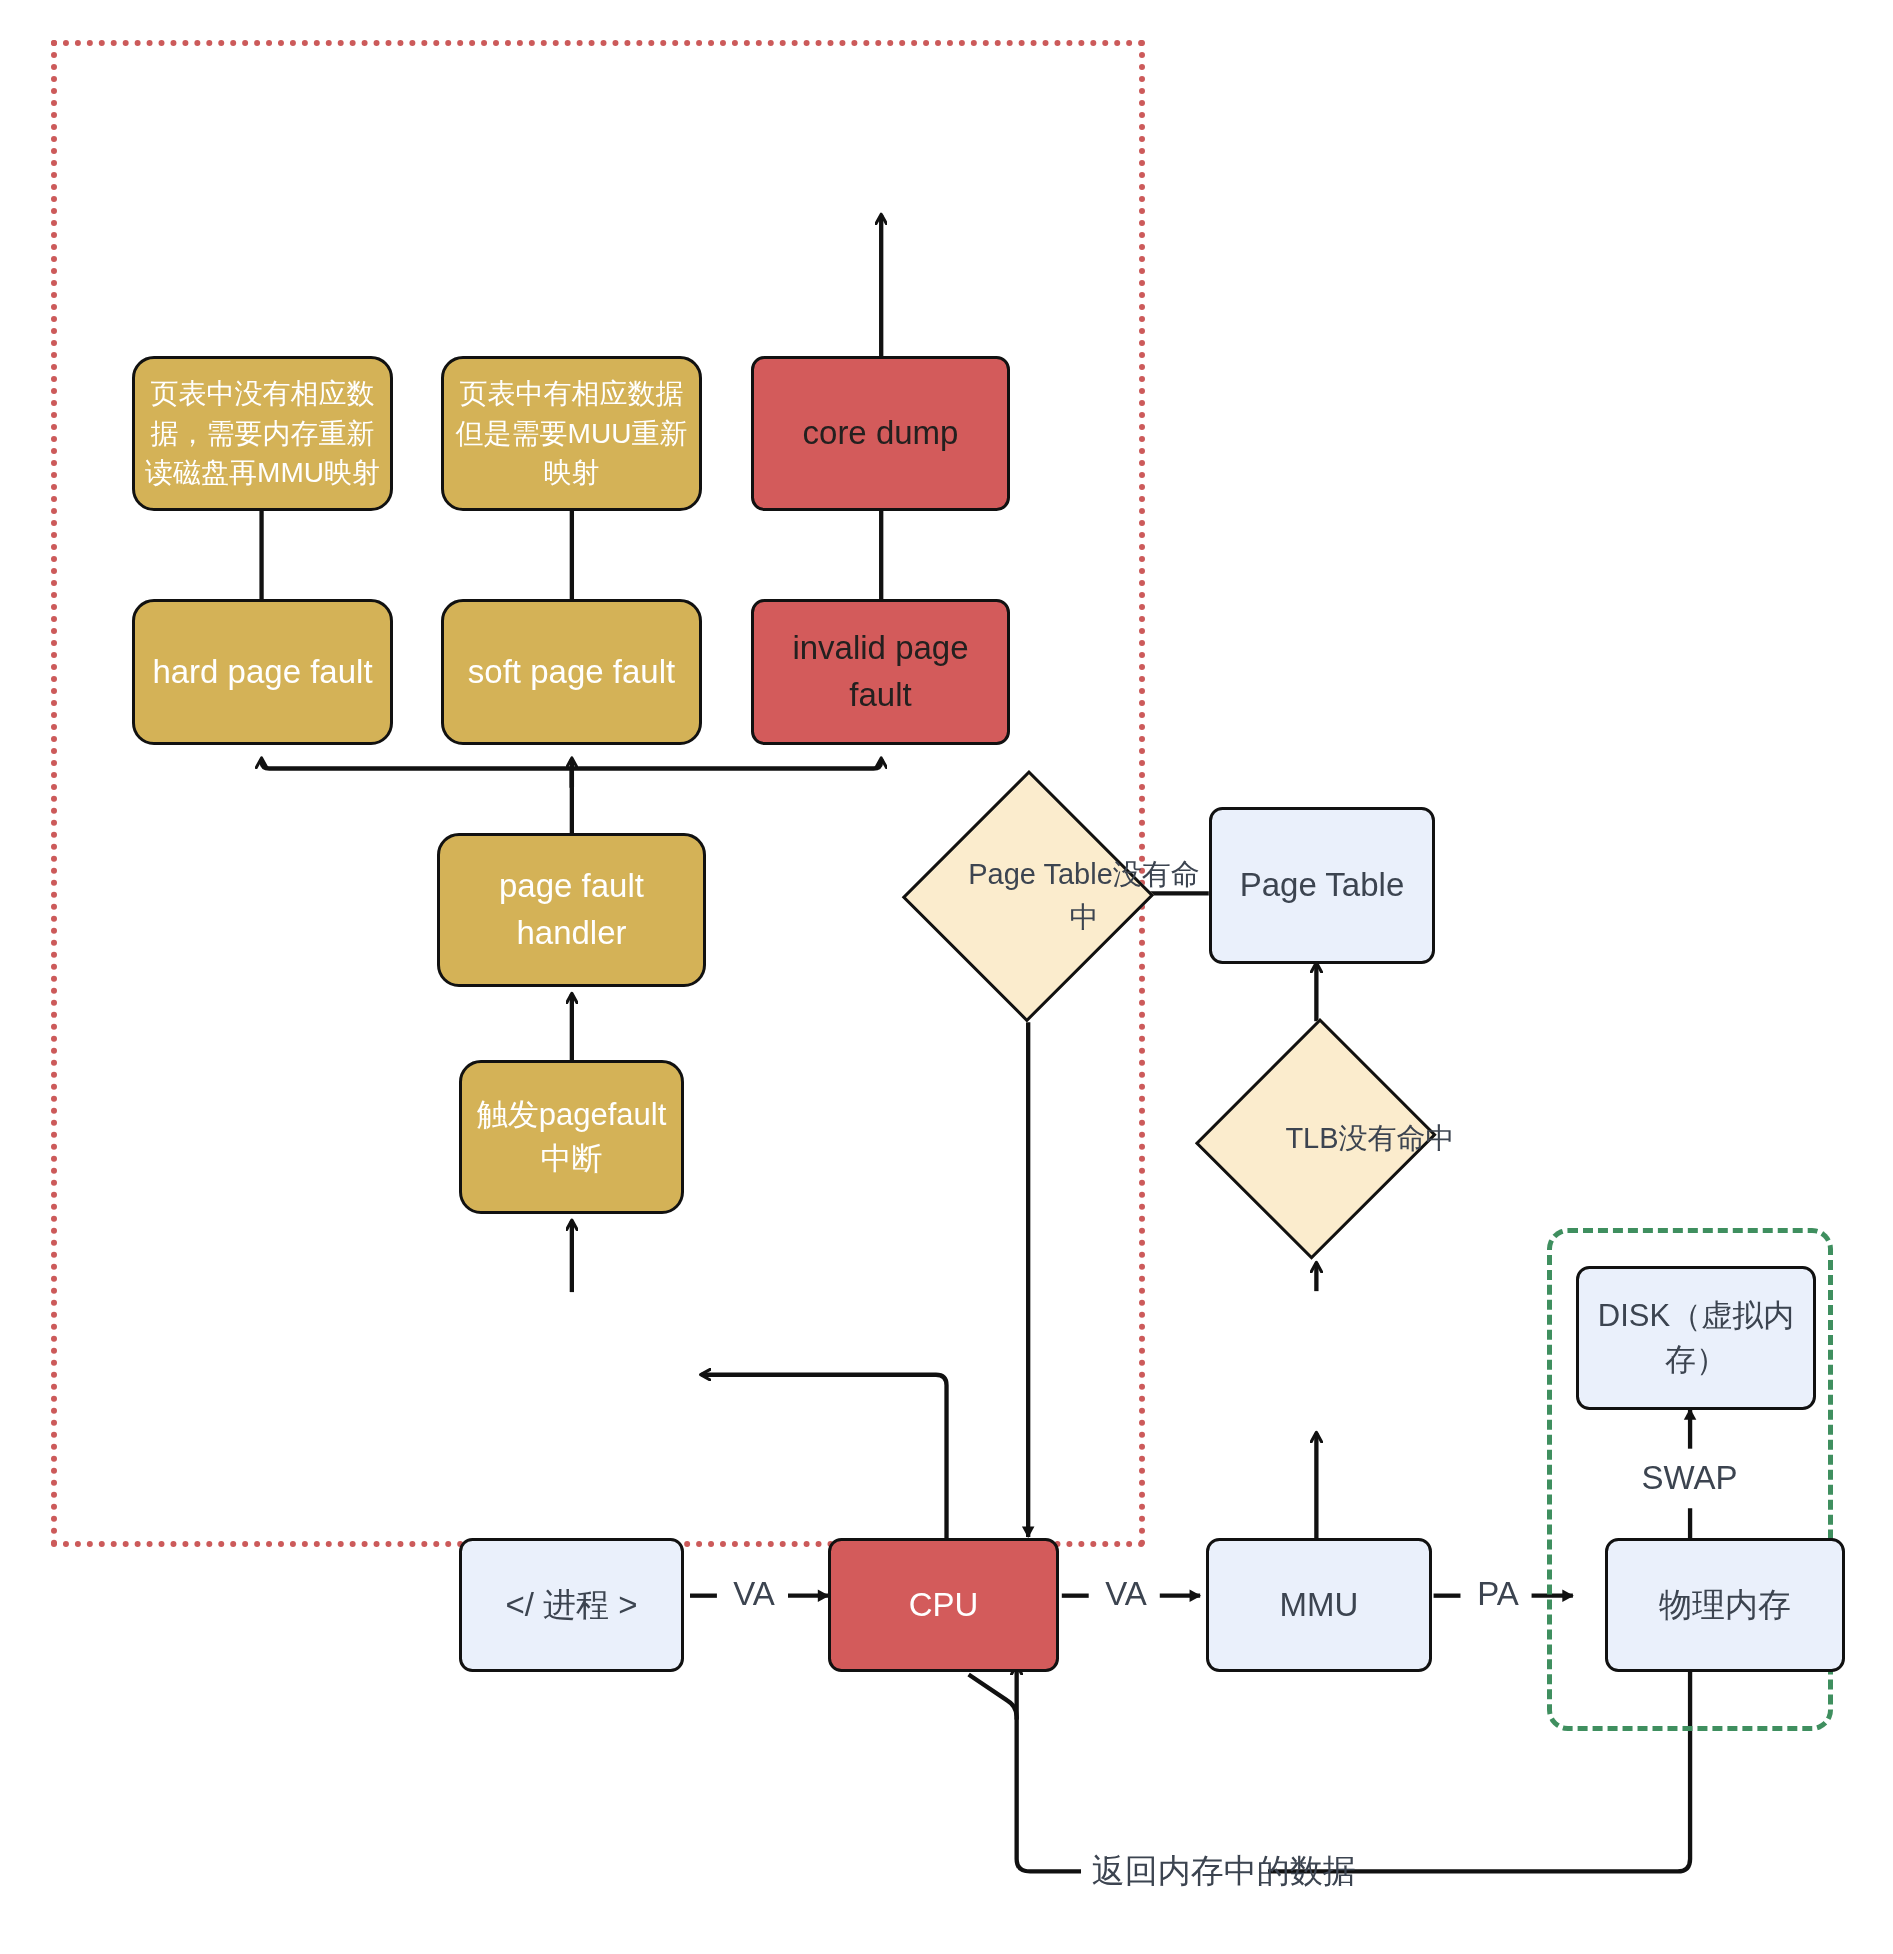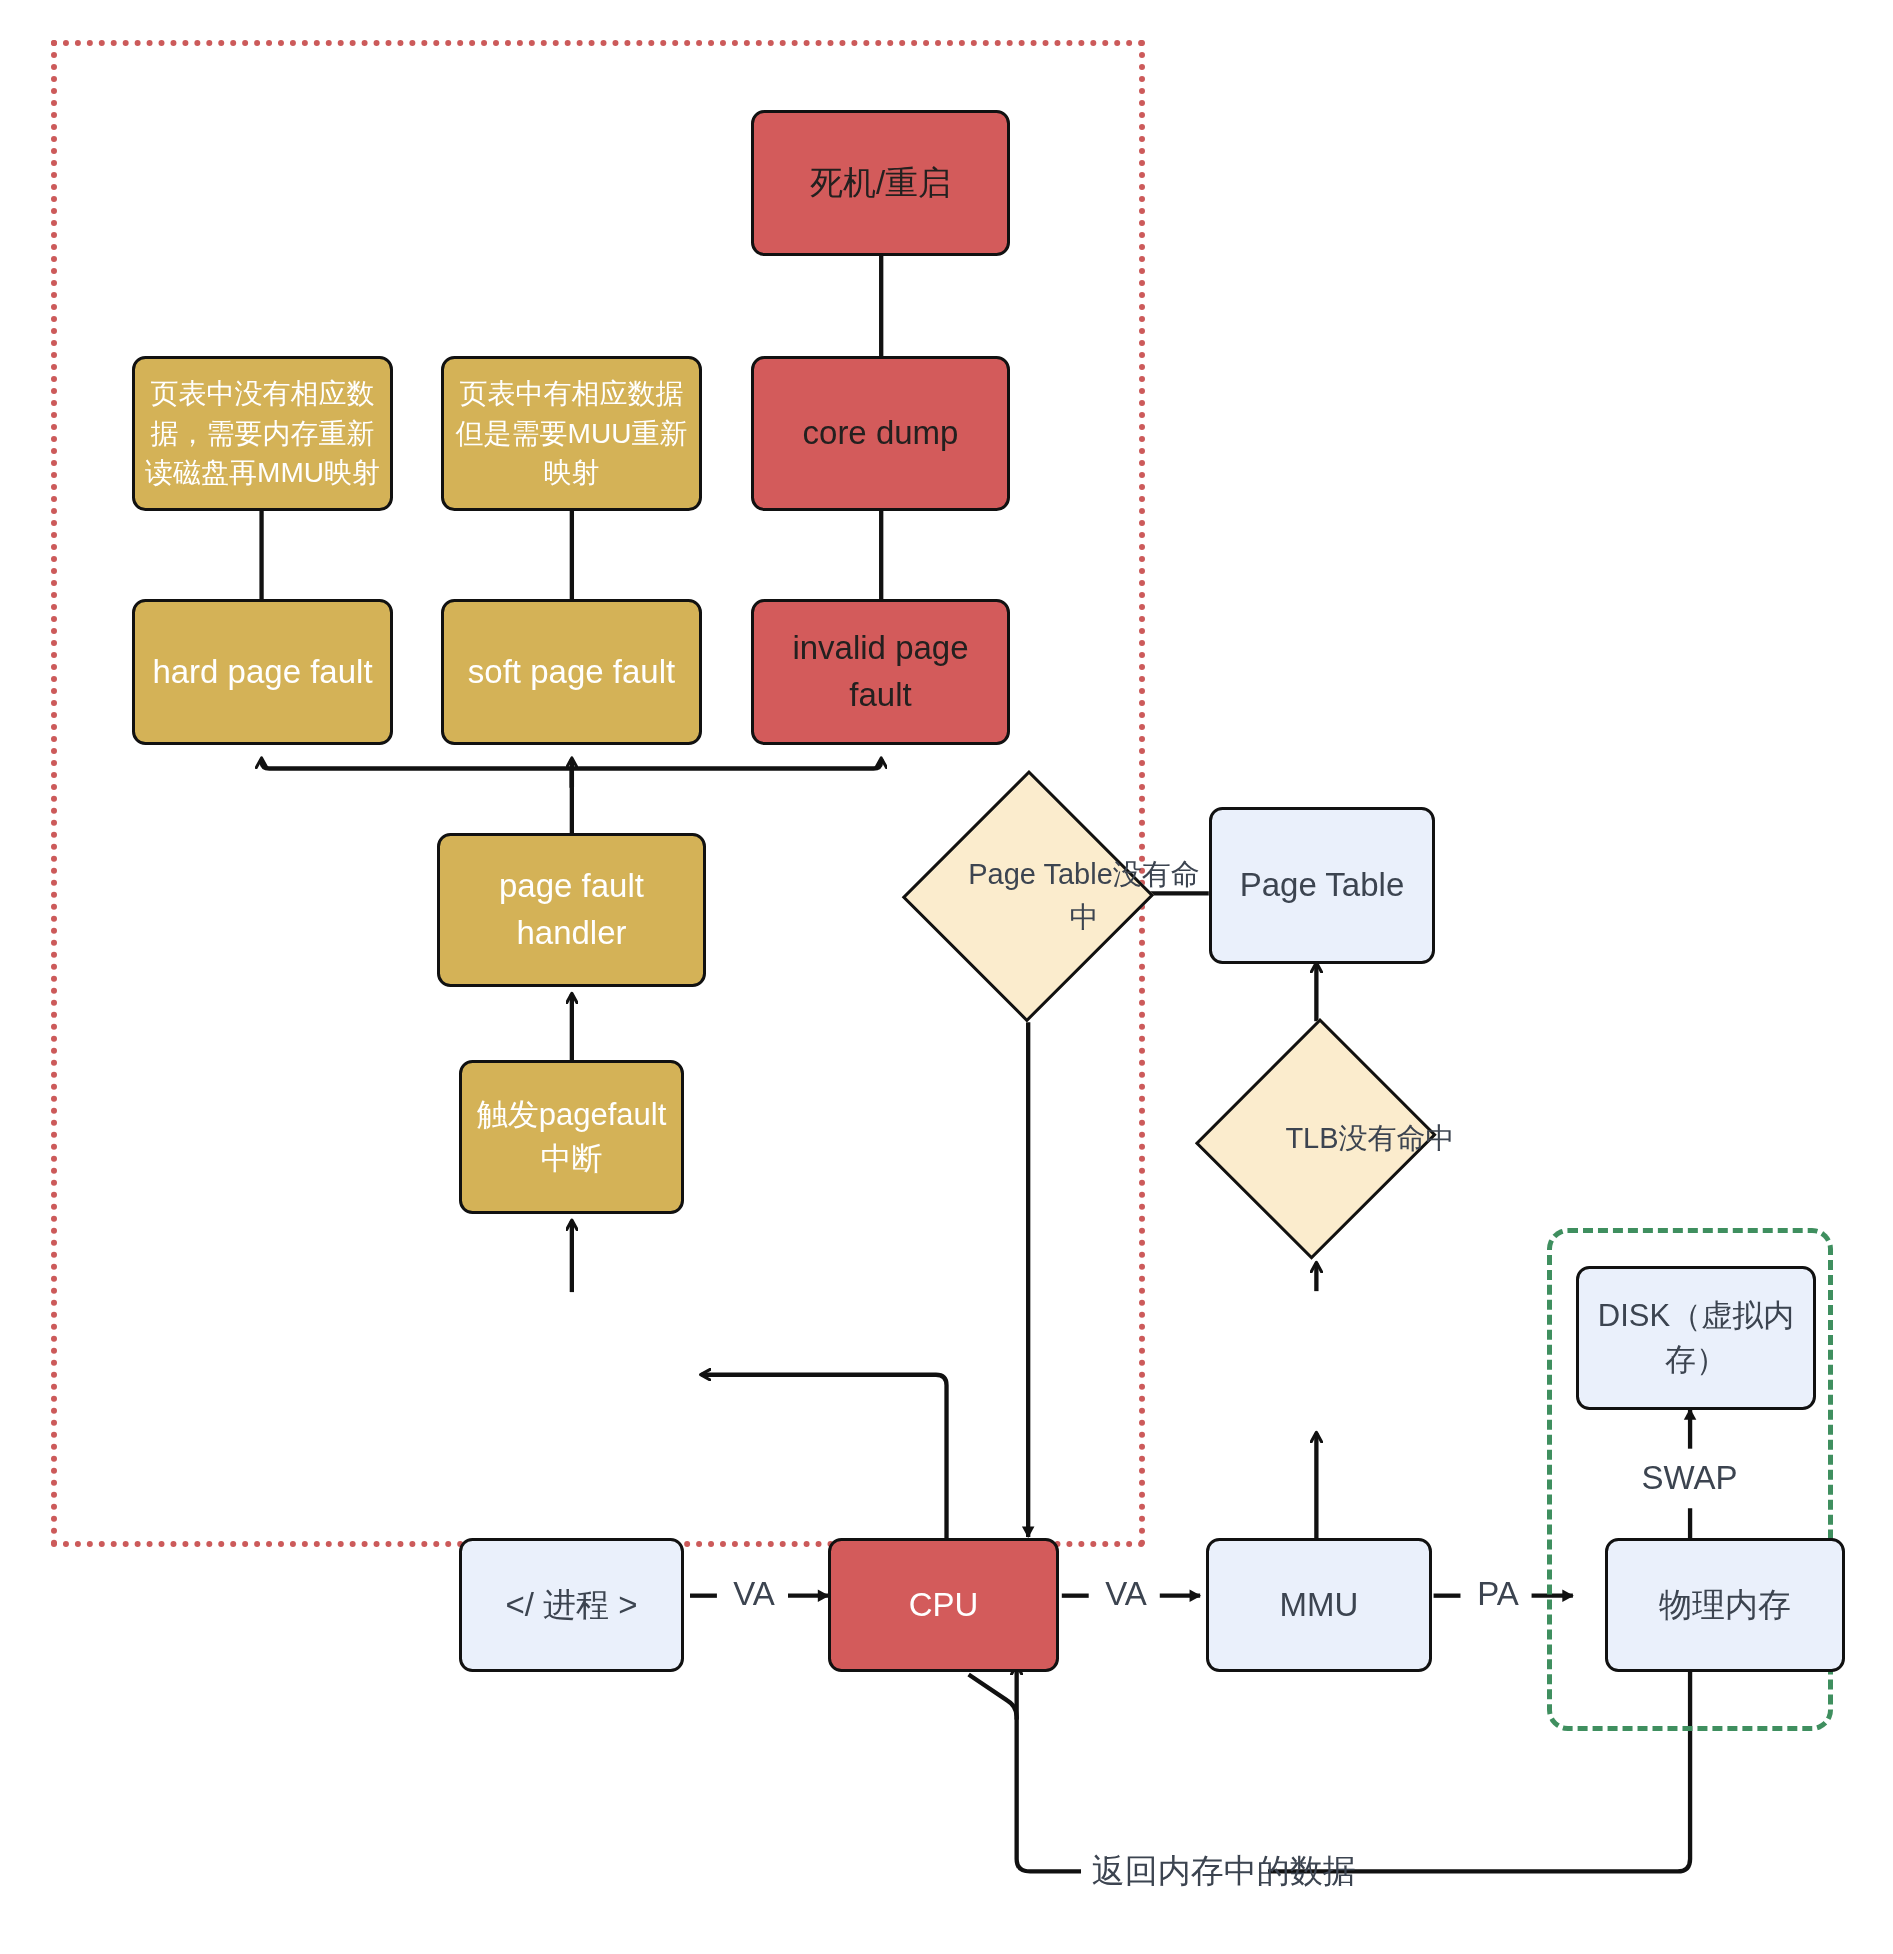--- a/index.html
+++ b/index.html
@@ -33,20 +33,21 @@
     align-items: center;
     justify-content: center;
     text-align: center;
     padding: 5.8px 9.6px;
     line-height: 1.42;
     z-index: 3;
   }
   .node.gold {
     background: #d4b257;
     color: #ffffff;
+    border-radius: 22px;
   }
   .node.red {
     background: #d35b5b;
     color: #23201f;
   }
   .node.blue {
     background: #eaf0fb;
     color: #3c4450;
     text-align: center;
   }
@@ -168,21 +169,20 @@
 
       <line x1="1759" y1="1508" x2="1759" y2="1467" marker-end="url(#ahf)"></line>
       <line x1="1759" y1="1570" x2="1759" y2="1612" marker-end="url(#ahf)"></line>
 
       <path d="M1759,1738 L1759,1935 Q1759,1948 1746,1948 L1300,1948"></path>
       <path d="M1125,1948 L1072,1948 Q1058,1948 1058,1935 L1058,1787 Q1058,1776 1048,1770 L1008,1743"></path>
       <line x1="1058" y1="1790" x2="1058" y2="1734" marker-end="url(#ah)"></line>
     </g>
   </svg>
 
-  <div class="node red fs-34" style="left:751px; top:110px; width:259px; height:146px;">死机/重启</div>
 
   <div class="node gold fs-29" style="left:132px; top:356px; width:261px; height:155px;">页表中没有相应数据，需要内存重新读磁盘再MMU映射</div>
 
   <div class="node gold fs-29" style="left:441px; top:356px; width:261px; height:155px;">页表中有相应数据但是需要MUU重新映射</div>
 
   <div class="node red fs-34" style="left:751px; top:356px; width:259px; height:155px;">core dump</div>
 
   <div class="node gold fs-34" style="left:132px; top:599px; width:261px; height:146px;">hard  page  fault</div>
 
   <div class="node gold fs-34" style="left:441px; top:599px; width:261px; height:146px;">soft page  fault</div>

